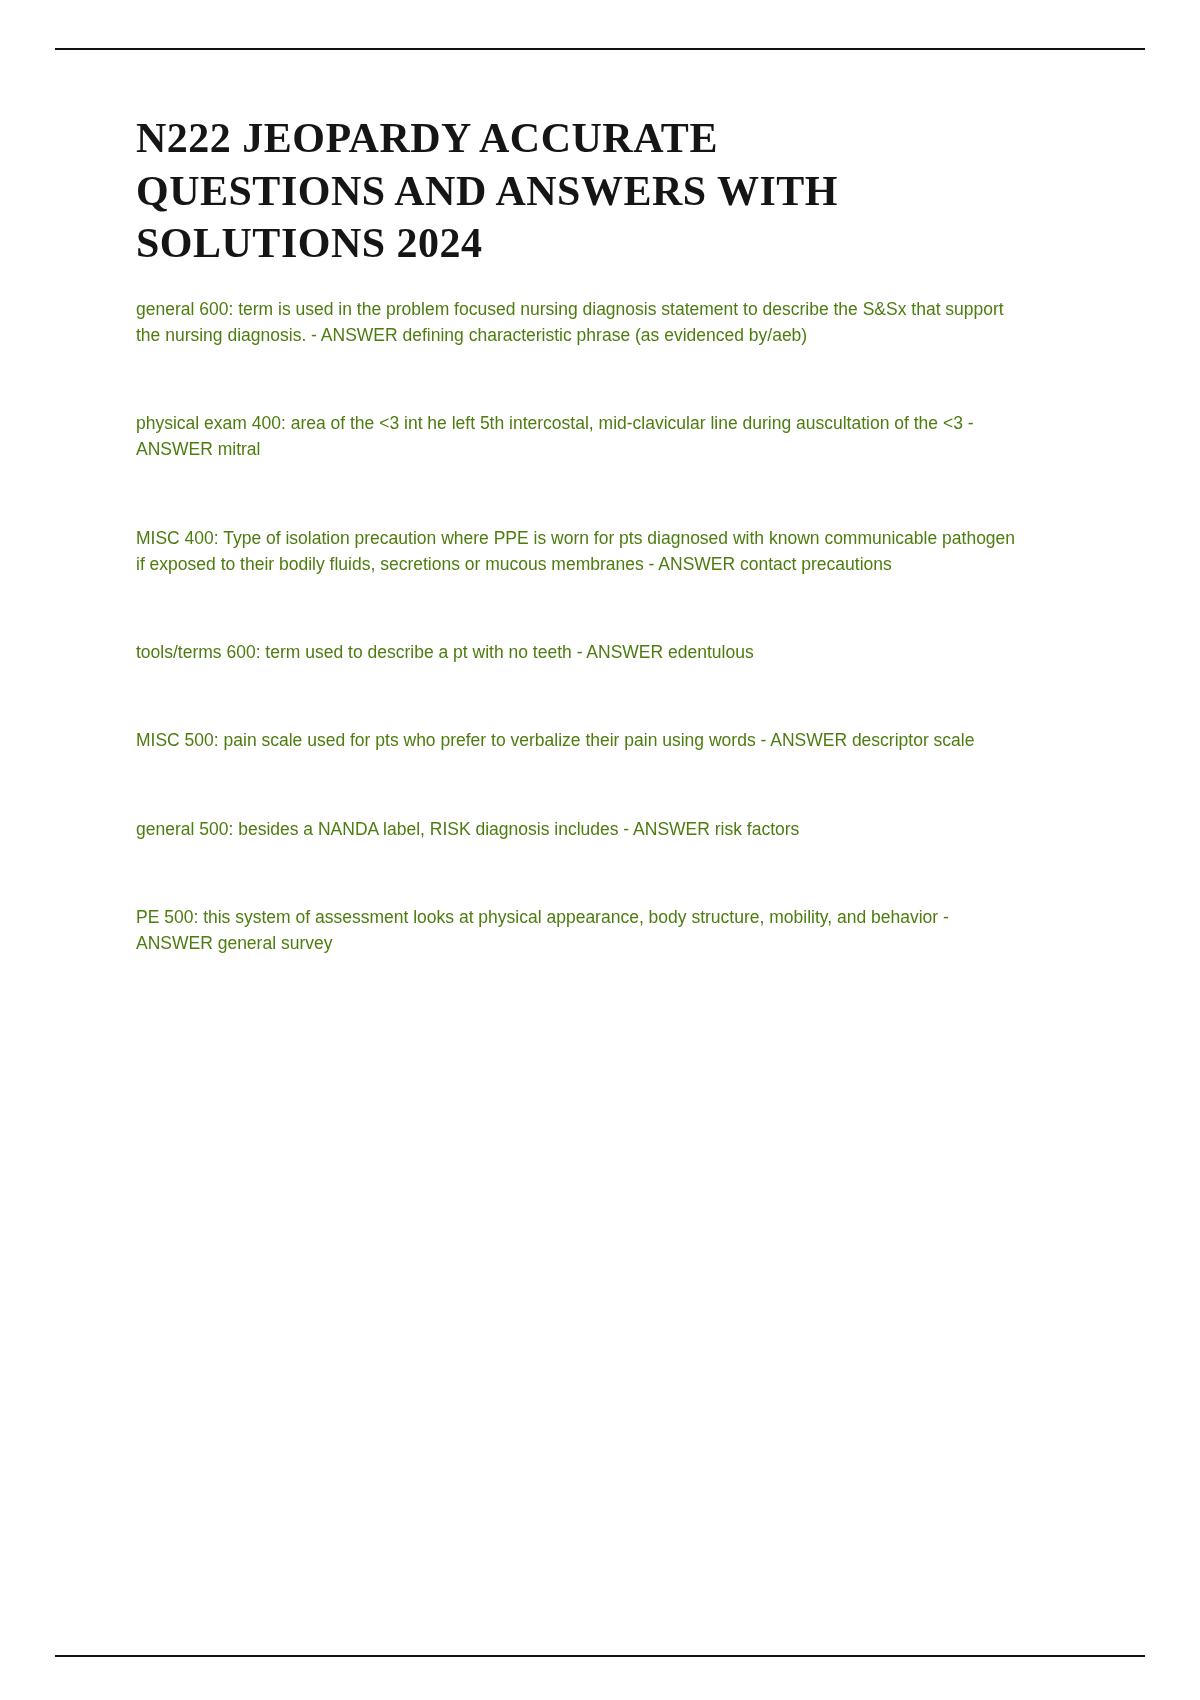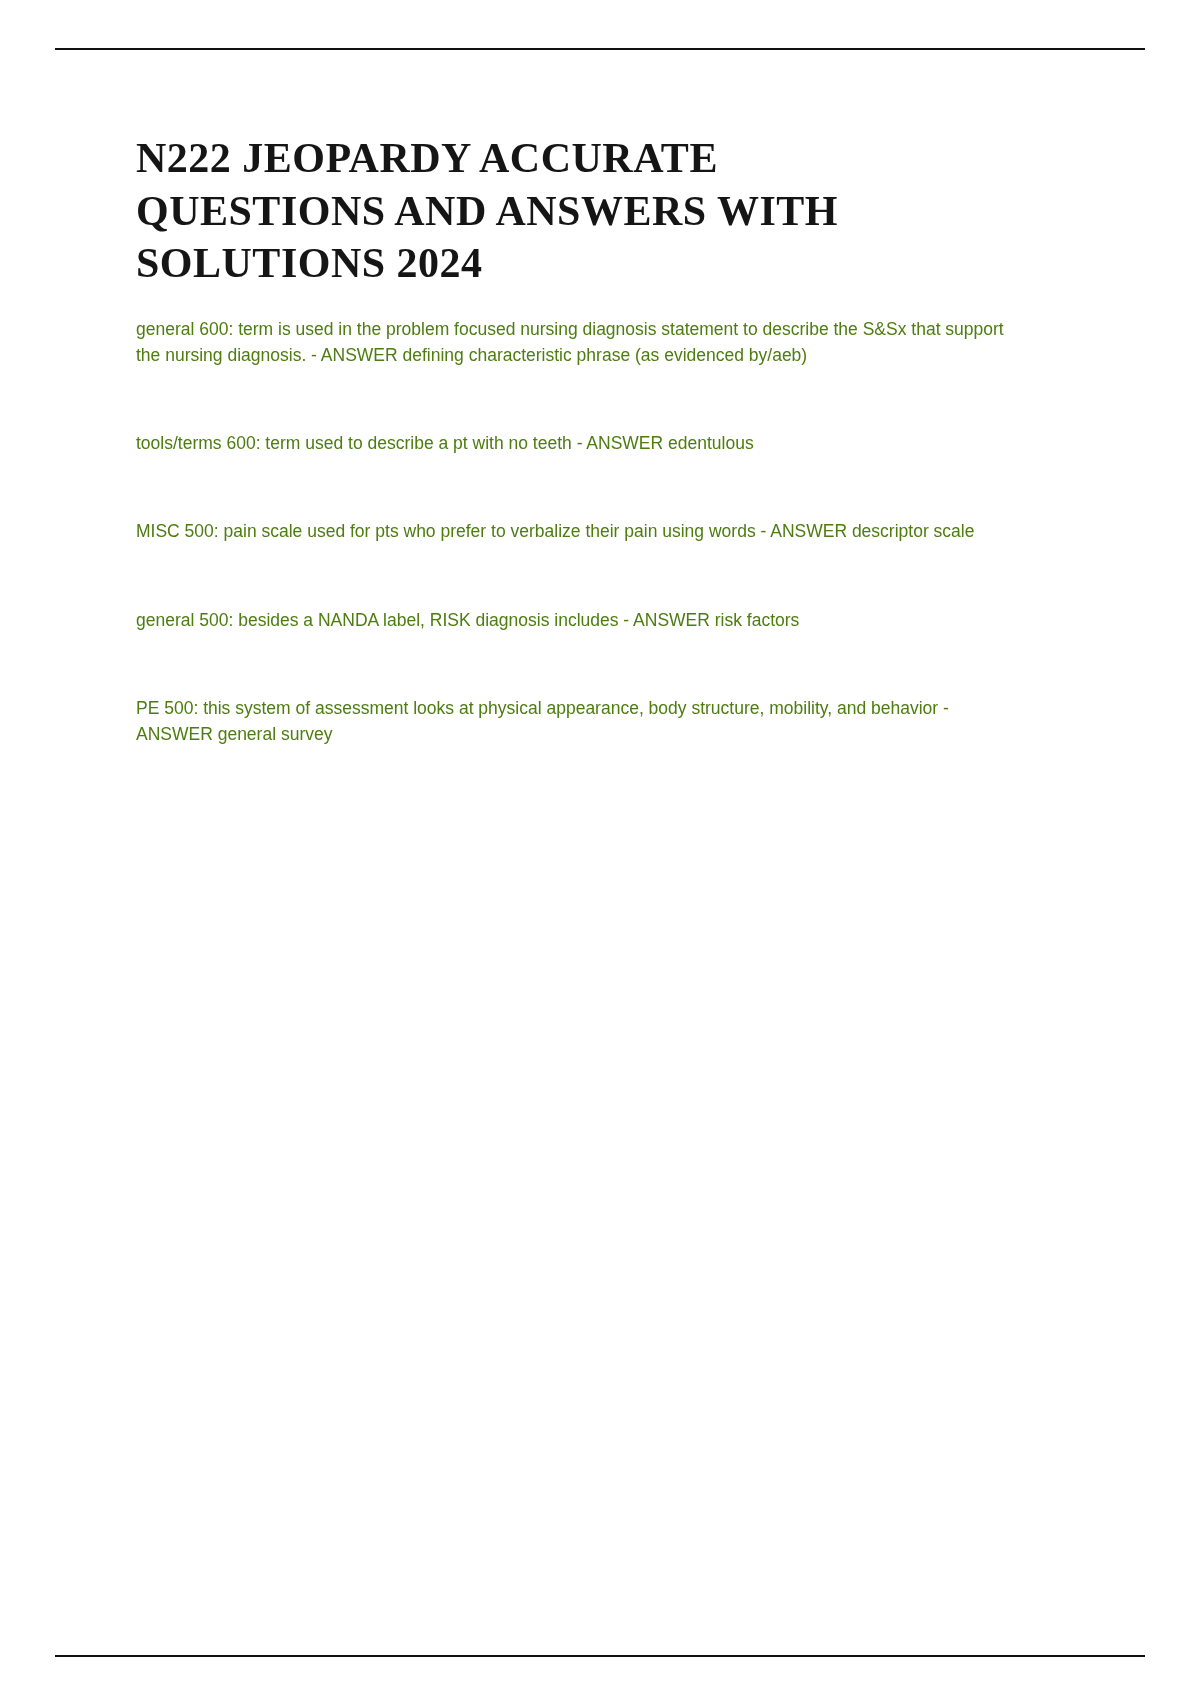--- a/index.html
+++ b/index.html
@@ -25,21 +25,21 @@
     position: absolute;
     left: 55px;
     width: 1090px;
     height: 0;
     border-top: 2px solid #111111;
   }
   .rule-top { top: 48px; }
   .rule-bottom { top: 1655px; }
   .content {
     position: absolute;
-    top: 132px;
+    top: 112px;
     left: 136px;
     width: 880px;
   }
   .doc-title {
     font-family: "Liberation Serif", "DejaVu Serif", serif;
     font-weight: 700;
     font-size: 42px;
     line-height: 1.25;
     color: #151515;
     max-width: 790px;
@@ -59,20 +59,22 @@
 <body>
 
 <div class="page">
 
   <div class="rule rule-top"></div>
 
   <div class="content">
     <h1 class="doc-title">N222 JEOPARDY ACCURATE QUESTIONS AND ANSWERS WITH SOLUTIONS 2024</h1>
 
     <p class="qa">general 600: term is used in the problem focused nursing diagnosis statement to describe the S&amp;Sx that support the nursing diagnosis. - ANSWER defining characteristic phrase (as evidenced by/aeb)</p>
+    <p class="qa">physical exam 400: area of the &lt;3 int he left 5th intercostal, mid-clavicular line during auscultation of the &lt;3 - ANSWER mitral</p>
+    <p class="qa">MISC 400: Type of isolation precaution where PPE is worn for pts diagnosed with known communicable pathogen if exposed to their bodily fluids, secretions or mucous membranes - ANSWER contact precautions</p>
     <p class="qa">tools/terms 600: term used to describe a pt with no teeth - ANSWER edentulous</p>
     <p class="qa">MISC 500: pain scale used for pts who prefer to verbalize their pain using words - ANSWER descriptor scale</p>
     <p class="qa">general 500: besides a NANDA label, RISK diagnosis includes - ANSWER risk factors</p>
     <p class="qa">PE 500: this system of assessment looks at physical appearance, body structure, mobility, and behavior - ANSWER general survey</p>
   </div>
 
   <div class="rule rule-bottom"></div>
 
 </div>
 

